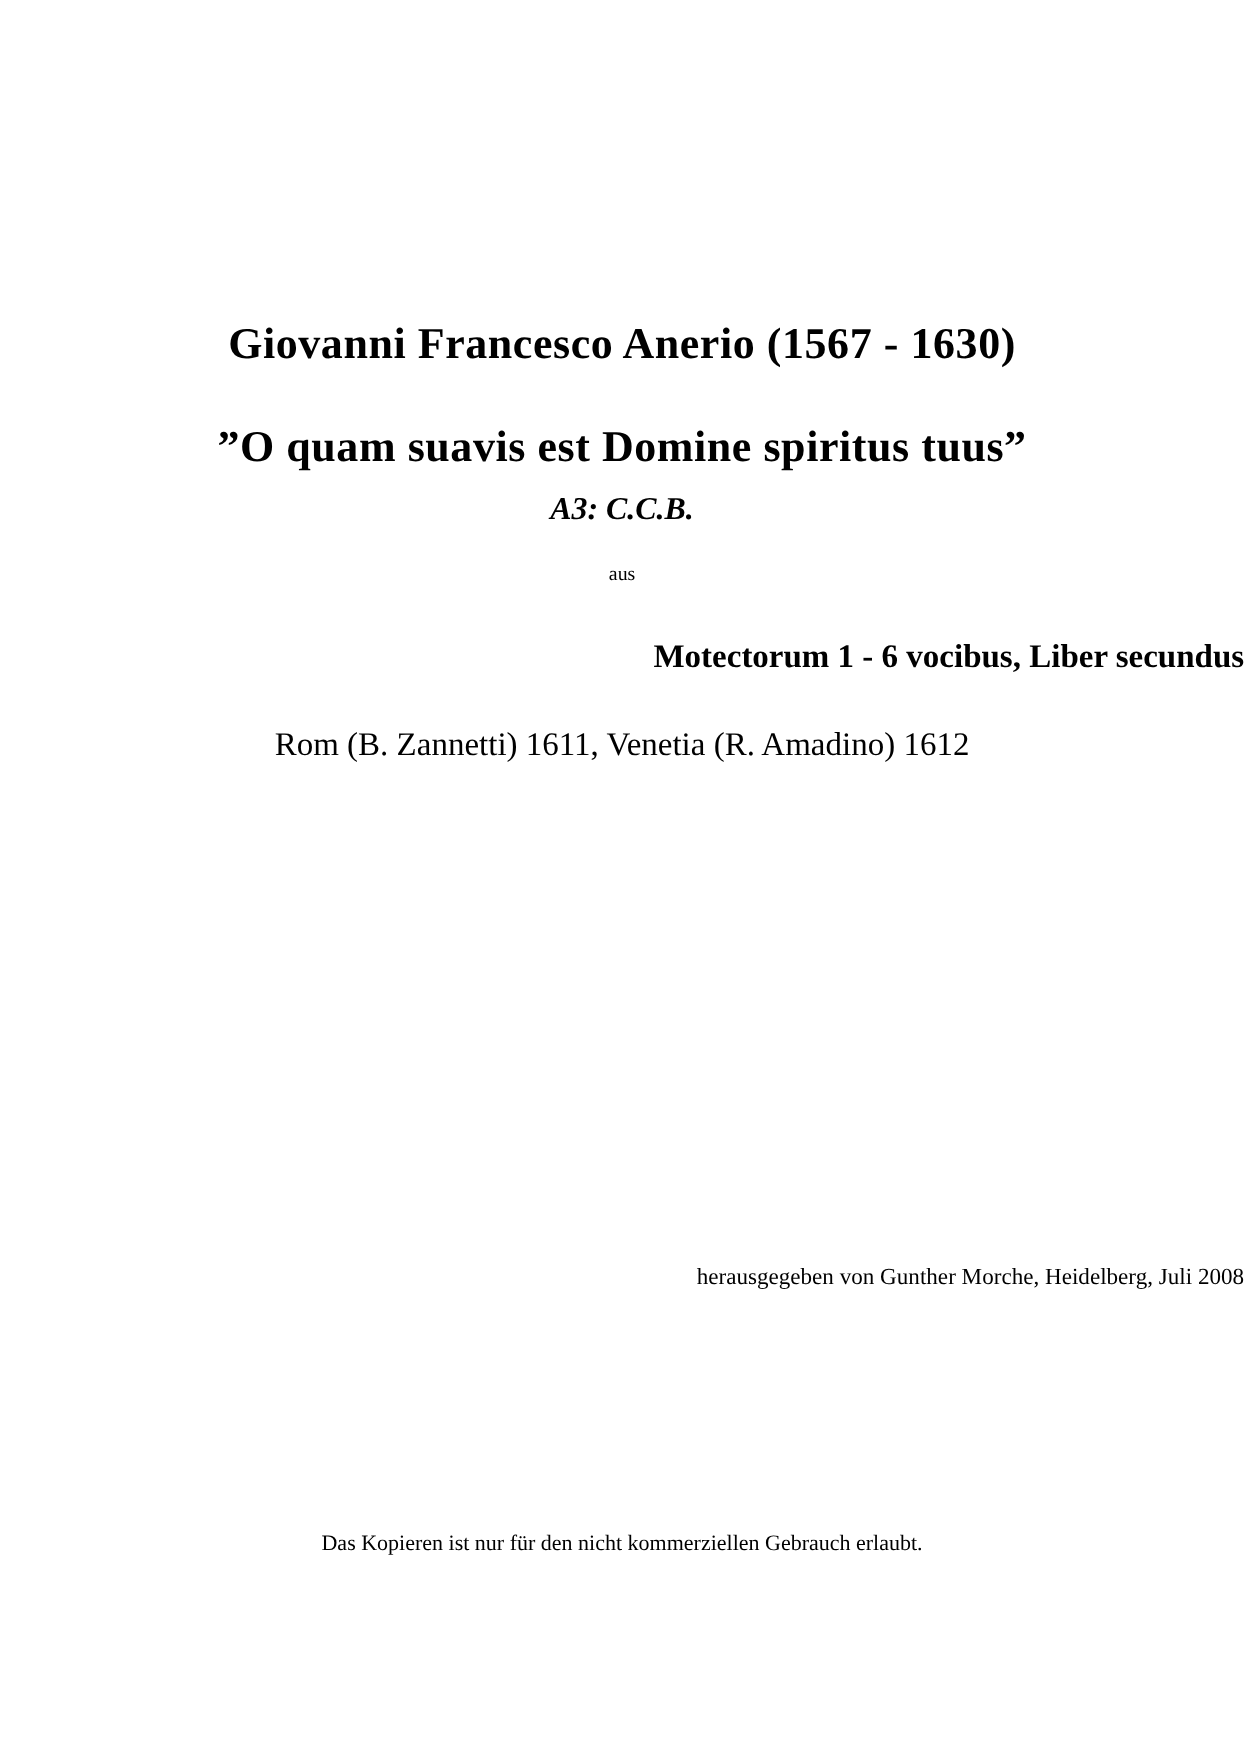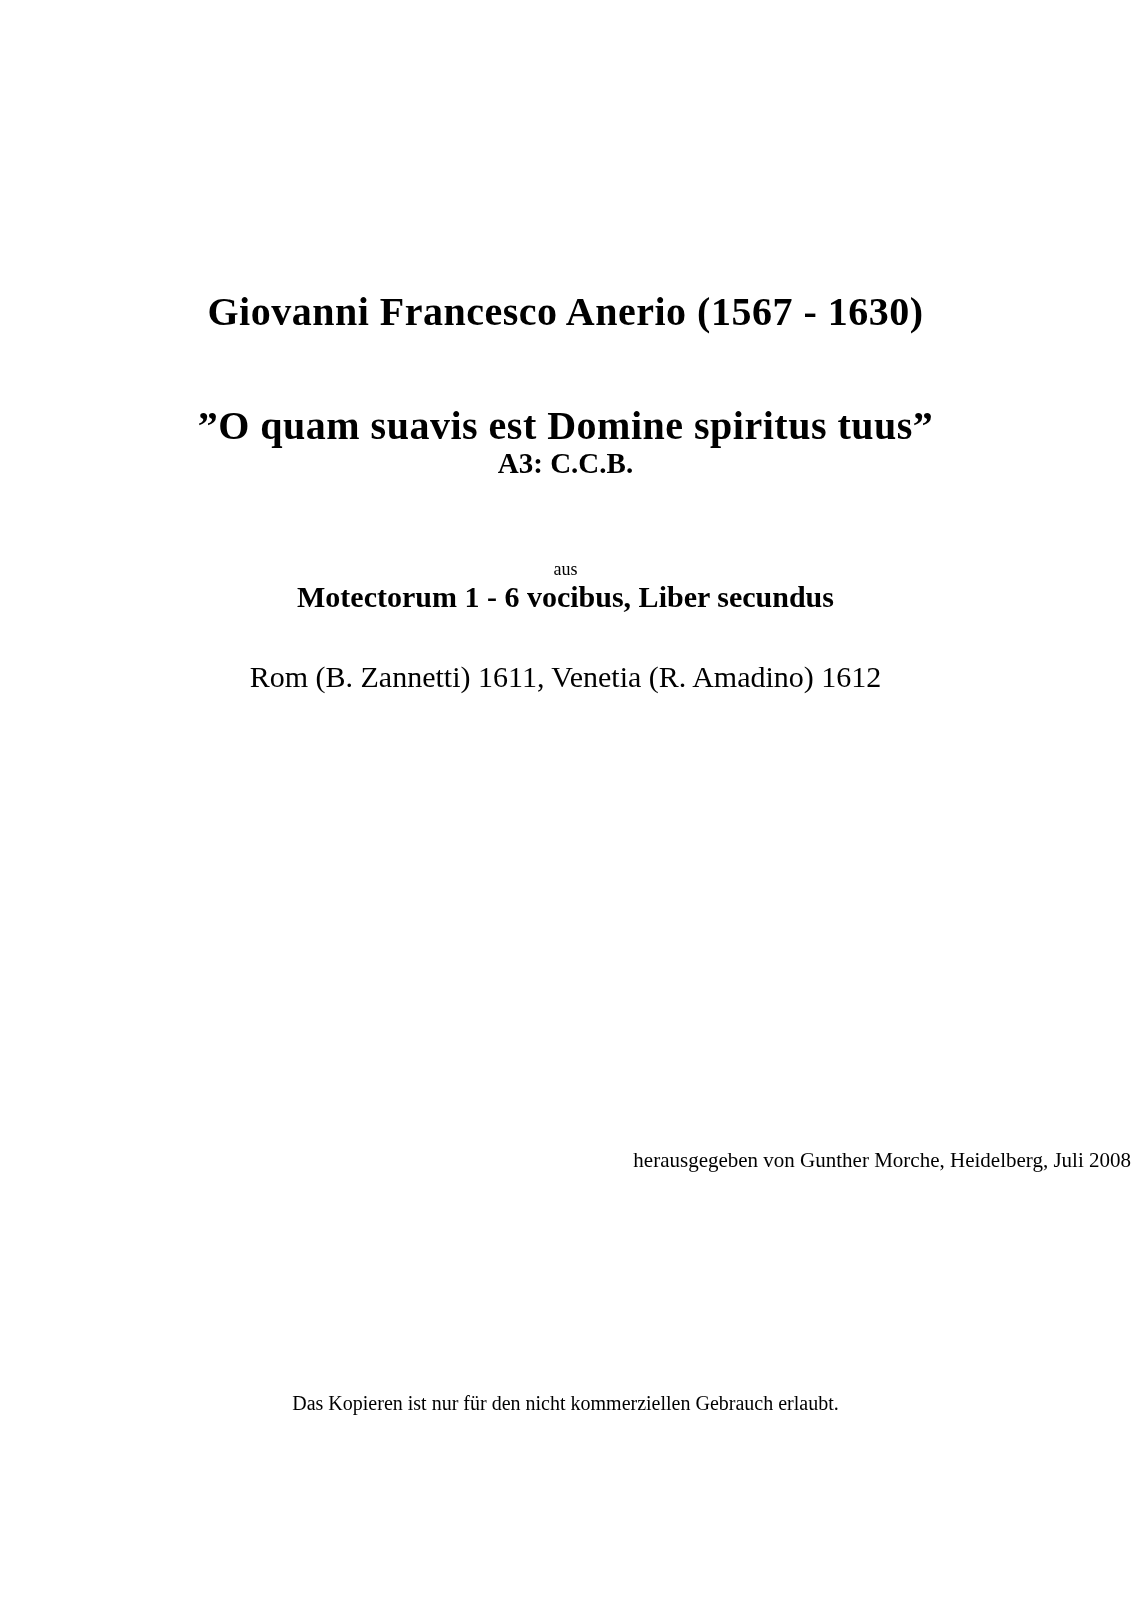--- a/index.html
+++ b/index.html
@@ -30,37 +30,37 @@
     top: 288px;
     font-size: 40px;
     font-weight: bold;
     letter-spacing: 0.5px;
   }
   .work-title {
     top: 382px;
     font-size: 40px;
     font-weight: bold;
     letter-spacing: 0.5px;
-    margin-top: 20px;
   }
   .voicing {
     top: 447px;
     font-size: 29px;
     font-weight: bold;
+    font-style: italic;
   }
   .from-label {
     top: 511px;
     font-size: 18px;
     font-weight: normal;
-    margin-top: 48px;
   }
   .collection {
     top: 580px;
     font-size: 30px;
     font-weight: bold;
+    text-align: right;
   }
   .publication {
     top: 660px;
     font-size: 30px;
     font-weight: normal;
   }
   .credits {
     top: 1148px;
     font-size: 21px;
     font-weight: normal;

